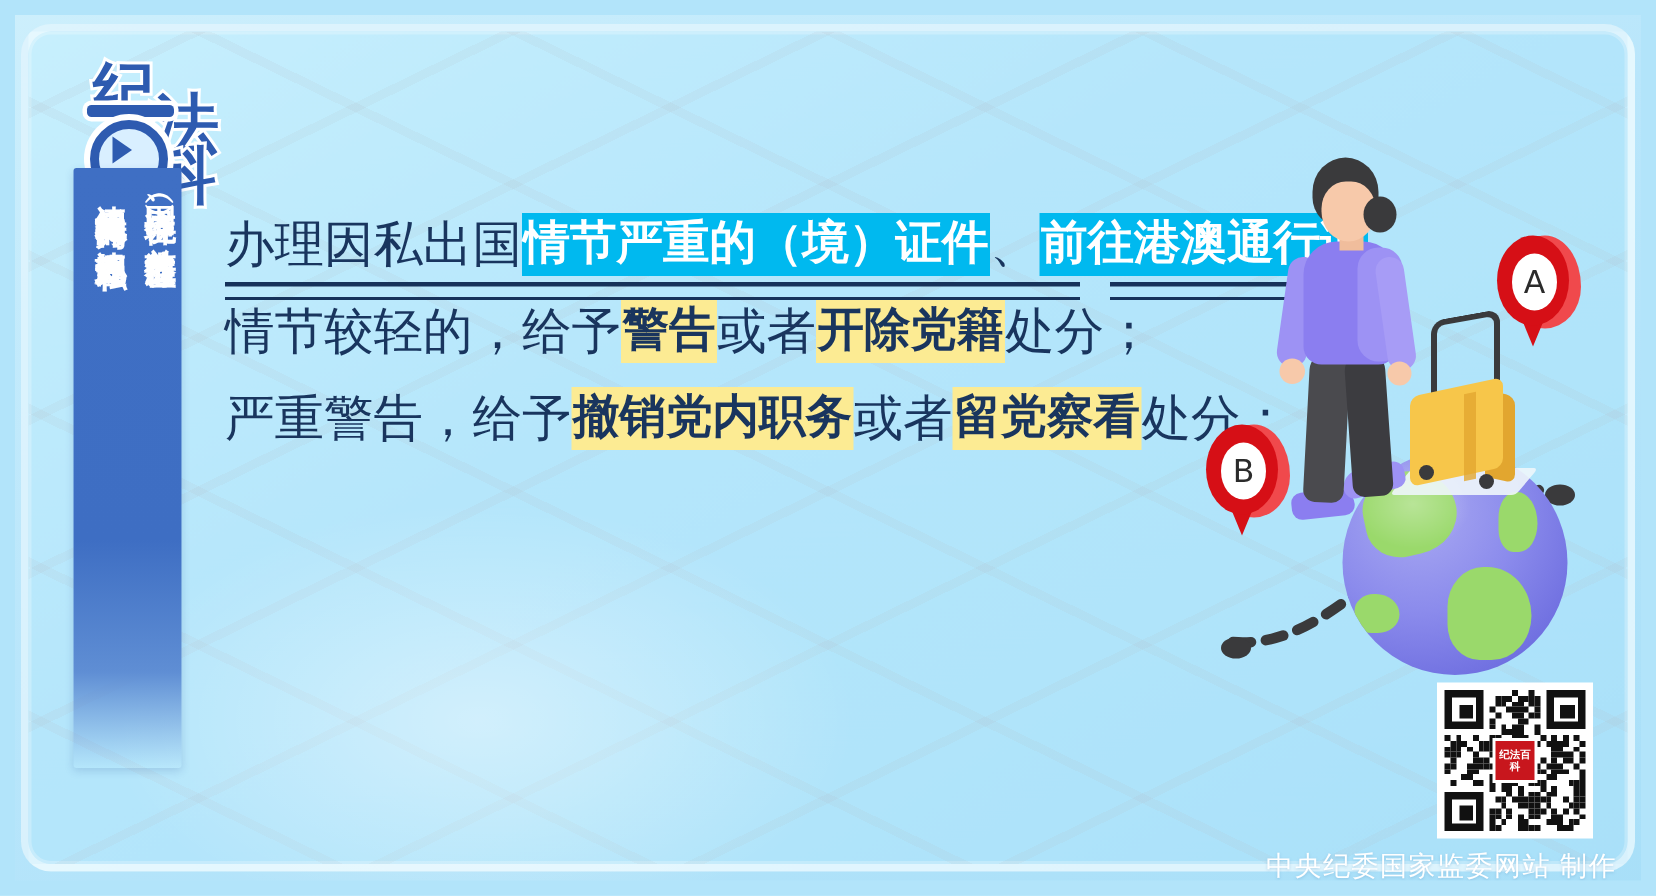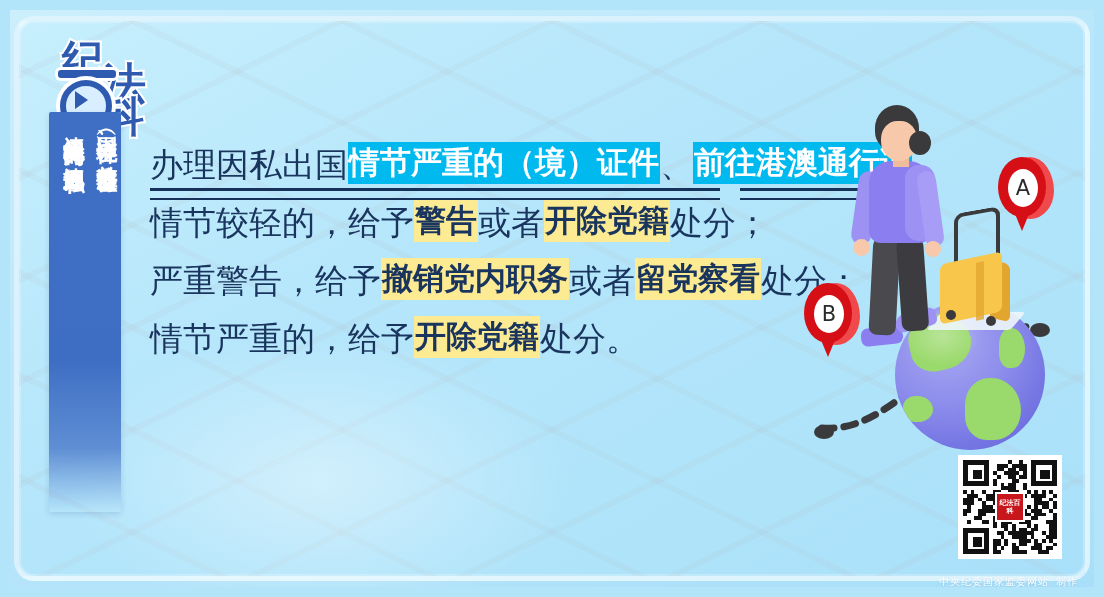--- a/index.html
+++ b/index.html
@@ -221,22 +221,22 @@
     width:26px;height:26px;background:#c8161d;color:#fff;
     font-family:"DejaVu Sans","Liberation Sans",sans-serif;
     font-size:7px;font-weight:bold;line-height:8px;
     display:flex;align-items:center;justify-content:center;text-align:center;
   }
 
   
   .footer{
     position:absolute;right:26px;bottom:8px;
     color:#ffffff;
-    font-family:Liberation Mono, monospace;
-    font-size:10px;
+    font-family:Liberation Sans, sans-serif;
+    font-size:18px;
     letter-spacing:1px;
     text-shadow:0 1px 2px rgba(80,140,190,0.35);
   }
 </style>
 </head>
 <body>
 
 <div id="stage">
 
   <div class="inner-frame"></div>
@@ -270,23 +270,20 @@
     </div>
 
     <div class="line">
       <span class="txt">情节较轻的，给予</span><span class="hl-yellow">警告</span><span class="txt">或者</span><span class="hl-yellow">开除党籍</span><span class="txt">处分；</span>
     </div>
 
     <div class="line">
       <span class="txt">严重警告，给予</span><span class="hl-yellow">撤销党内职务</span><span class="txt">或者</span><span class="hl-yellow">留党察看</span><span class="txt">处分；</span>
     </div>
 
-    <div class="line">
-      <span class="txt">情节严重的，给予</span><span class="hl-yellow">开除党籍</span><span class="txt">处分。</span>
-    </div>
 
   </div>
 
   <div class="illus">
 
     <div class="dashline">
       <svg viewBox="0 0 230 115" preserveAspectRatio="none">
         <path d="M12 108 C 60 112, 95 72, 140 40 C 170 18, 200 8, 222 6" fill="none" stroke="#3a3a3c" stroke-width="7" stroke-dasharray="12 10" stroke-linecap="round"></path>
       </svg>
     </div>

